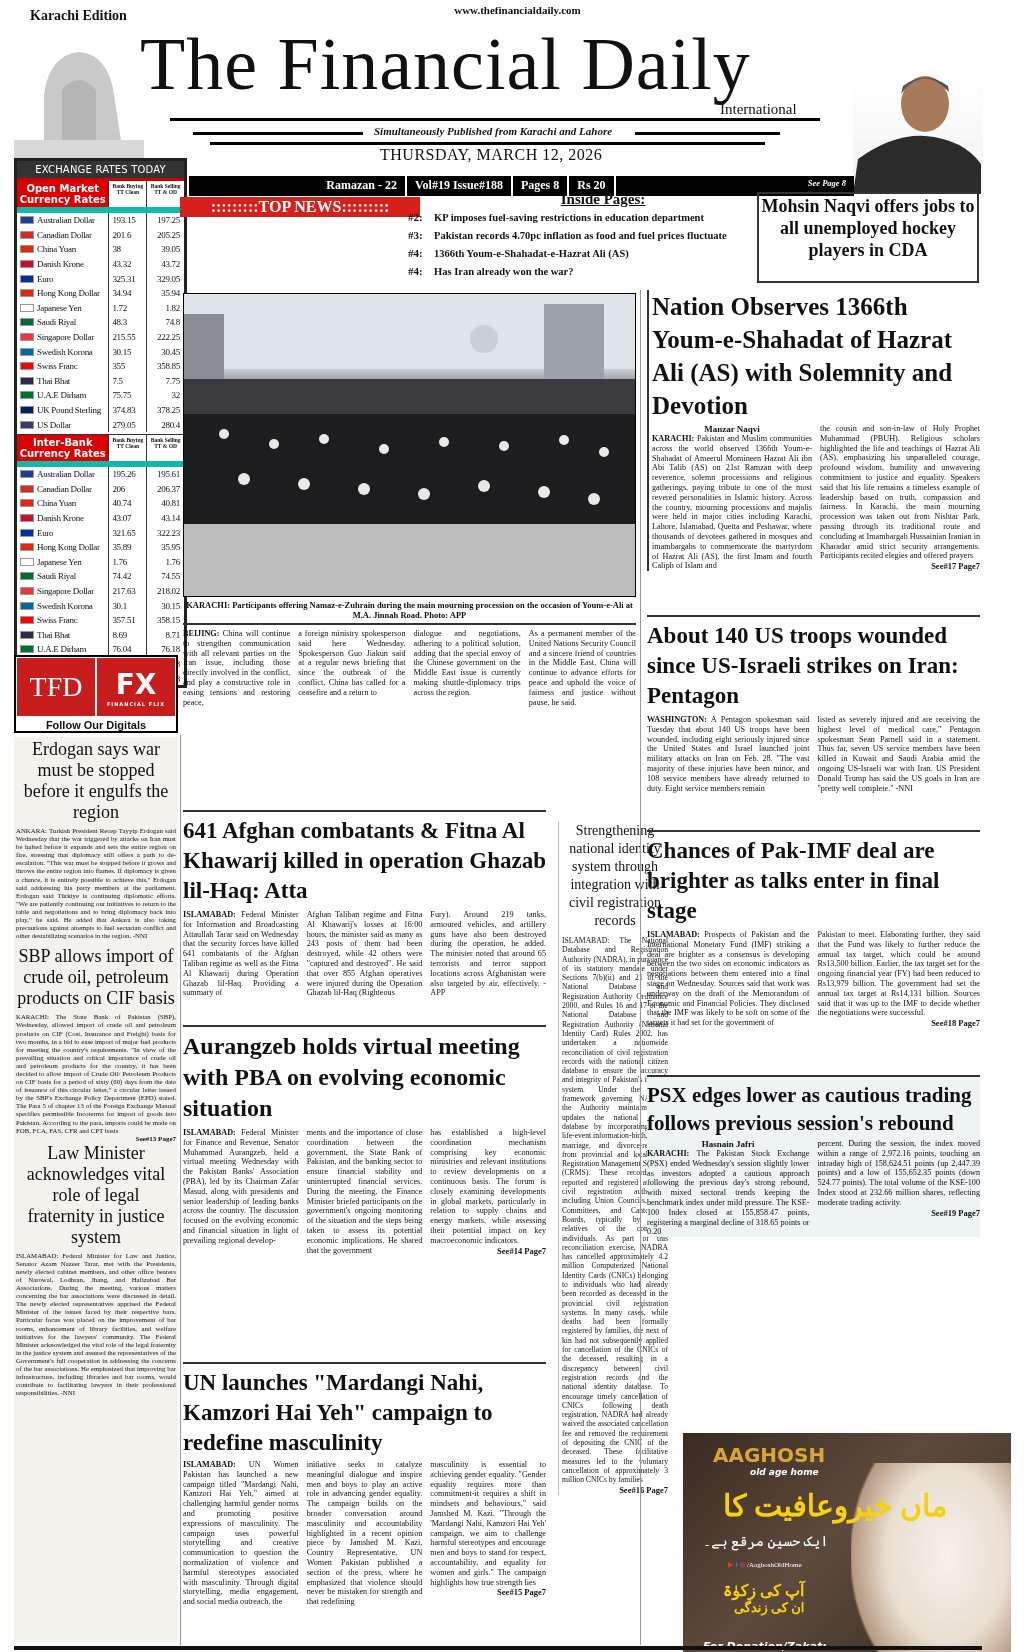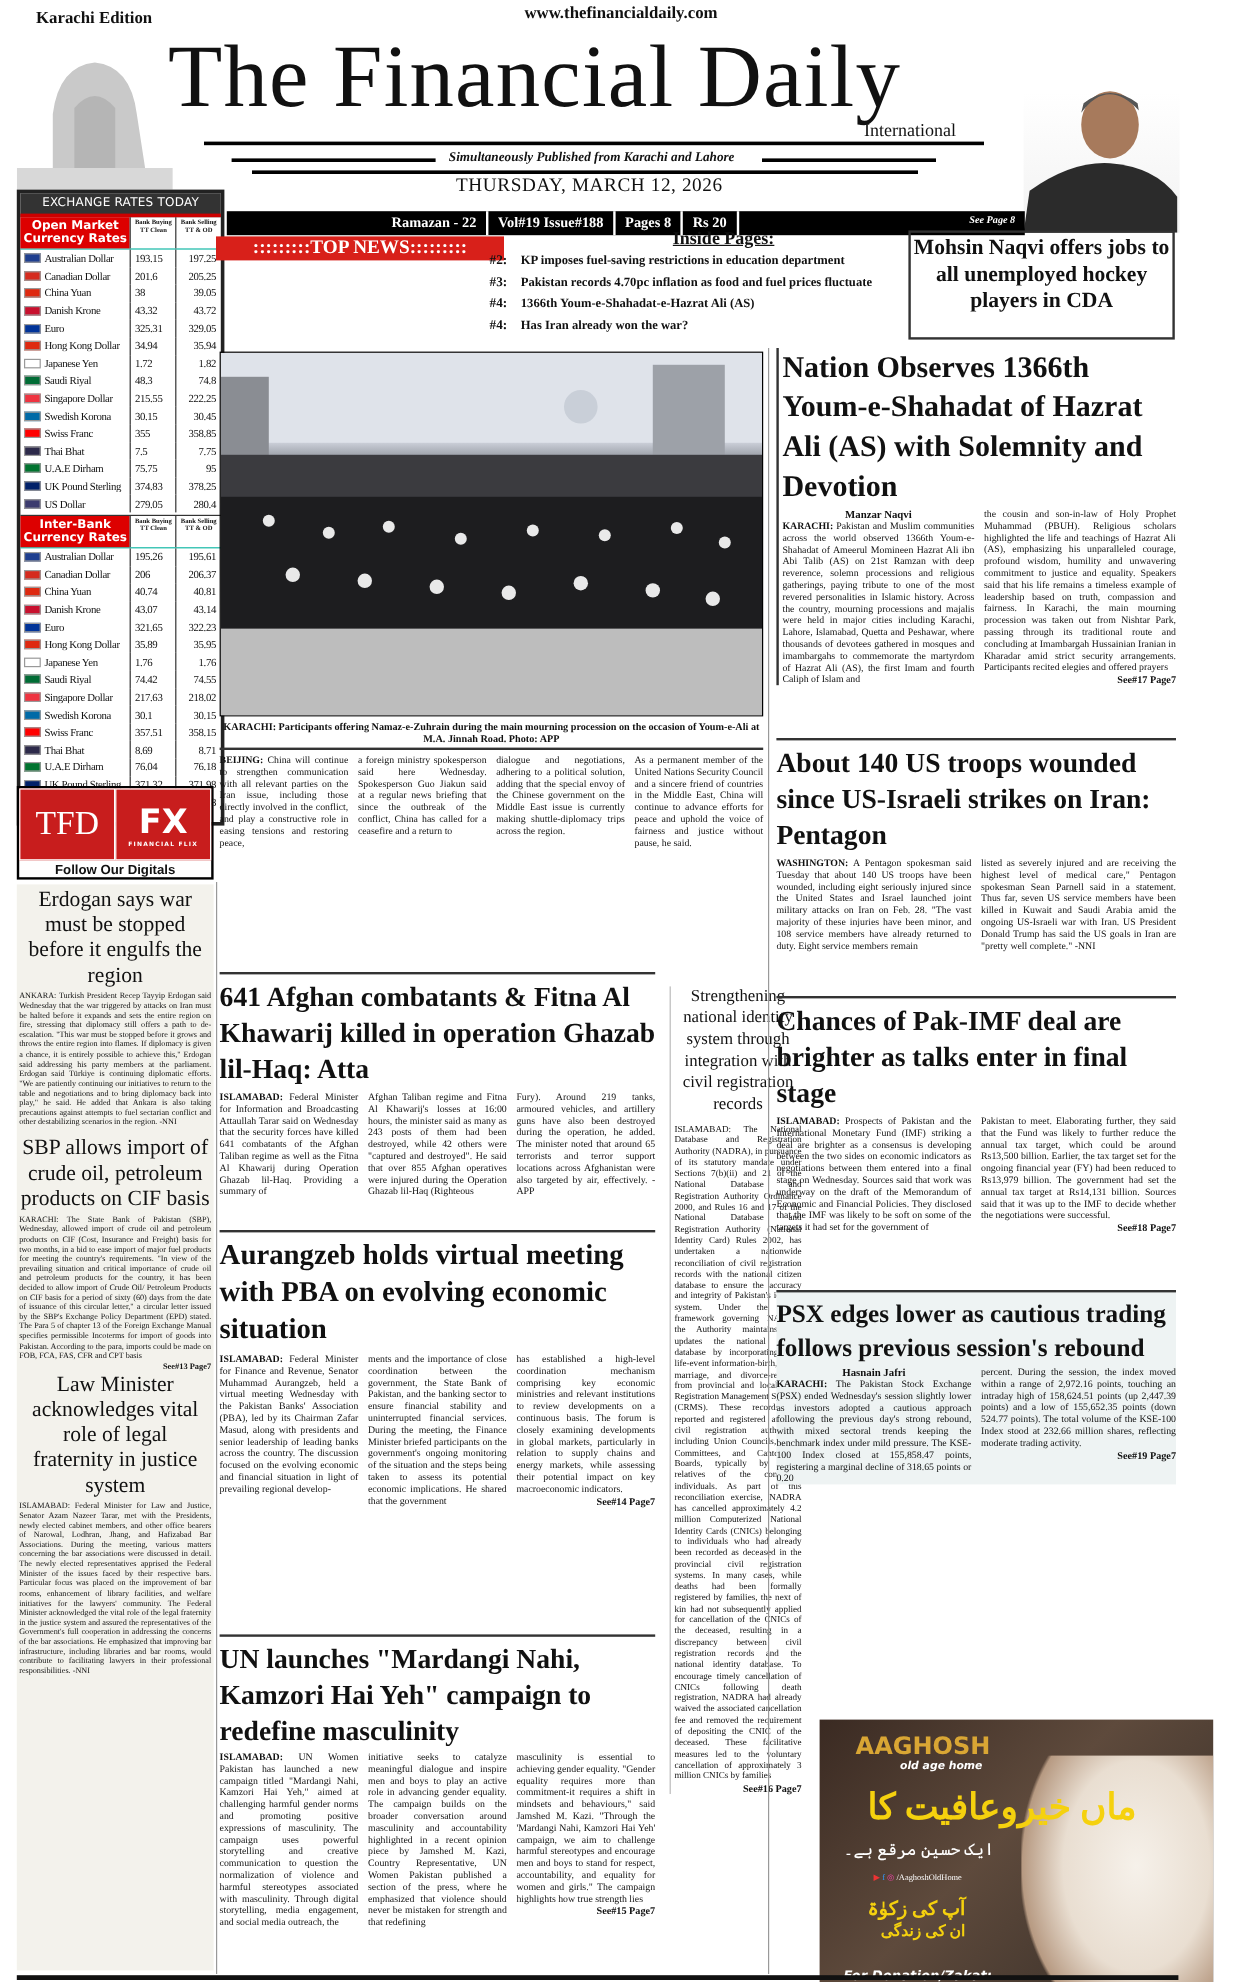--- a/index.html
+++ b/index.html
@@ -1,33 +1,33 @@
 <!DOCTYPE html>
 <html><head>
 <meta charset="utf-8">
 <style>
   *{box-sizing:border-box;margin:0;padding:0}
   body{width:1035px;height:1652px;background:#fff;font-family:"Liberation Serif",serif;color:#111;position:relative;overflow:hidden}
   .abs{position:absolute}
   .edition{left:30px;top:8px;font-weight:bold;font-size:14px}
-  .url{left:0;width:1035px;top:4px;text-align:center;font-weight:bold;font-size:14px}
+  .url{left:0;width:1035px;top:4px;text-align:center;font-weight:bold;font-size:11px}
   .monument{left:14px;top:40px;width:130px;height:120px}
   .masthead{left:140px;top:24px;width:700px;font-size:74px;line-height:80px;letter-spacing:1px}
   .intl{left:720px;top:101px;font-size:15px}
   .rule{background:#000}
   .tagline{left:374px;top:125px;font-size:11px;font-style:italic;font-weight:bold}
   .dateline{left:380px;top:146px;font-size:16px;letter-spacing:.5px}
   .portrait{left:853px;top:64px;width:130px;height:130px;background:linear-gradient(180deg,#fff 0%,#fff 10%,#f2f2f2 100%)}
   .infobar{left:189px;top:176px;width:665px;height:20px;background:#000;color:#fff;display:flex;font-weight:bold;font-size:12px}
   .infobar div{border-right:2px solid #fff;padding:2px 8px;white-space:nowrap}
   .infobar .see{margin-left:auto;border:none;font-style:italic;font-weight:bold}
   
   .fx{left:14px;top:158px;width:173px;height:530px;border:3px solid #222;background:#fff}
   .fx-title{background:#333;color:#fff;font-family:"DejaVu Sans",sans-serif;font-size:10px;text-align:center;padding:3px 0;border-bottom:3px solid #c00;letter-spacing:.2px}
-  .fx-head{display:flex;border-bottom:1px solid #14b8a6}
+  .fx-head{display:flex;border-bottom:6px solid #14b8a6}
   .fx-head .lbl{background:#d00;color:#fff;font-family:"DejaVu Sans",sans-serif;font-weight:bold;font-size:10px;text-align:center;width:92px;line-height:11px;padding:2px 0}
   .fx-head .col{width:38px;font-size:5.5px;text-align:center;border-left:1px solid #333;font-weight:bold;line-height:6px;padding-top:2px}
   .fx-row{display:flex;height:14.6px;font-size:9px;align-items:center;font-family:"Liberation Serif",serif}
   .fx-row .nm{width:92px;display:flex;align-items:center;gap:3px;white-space:nowrap;overflow:hidden;padding-left:3px;letter-spacing:-.3px}
   .fx-row .v{width:38px;border-left:1px solid #333;height:100%;display:flex;align-items:center;padding-left:3px;letter-spacing:-.3px}
   .fx-row .v2{justify-content:flex-end;padding-right:4px}
   .flag{width:14px;height:8px;display:inline-block;flex:none}
   .tfd{left:14px;top:655px;width:164px;height:78px;border:2px solid #000}
   .tfd .logos{display:flex;height:60px}
   .tfd .lg{flex:1;background:#c81d1d;color:#fff;font-size:28px;display:flex;align-items:center;justify-content:center;border:1px solid #fff}
@@ -208,21 +208,21 @@
         </div>
         <div class="v">7.5</div>
         <div class="v v2">7.75</div>
       </div>
       <div class="fx-row">
         <div class="nm">
           <span class="flag" style="background:#00732f;border:1px solid #999"></span>
           <span>U.A.E Dirham</span>
         </div>
         <div class="v">75.75</div>
-        <div class="v v2">95</div>
+        <div class="v v2">32</div>
       </div>
       <div class="fx-row">
         <div class="nm">
           <span class="flag" style="background:#012169;border:1px solid #999"></span>
           <span>UK Pound Sterling</span>
         </div>
         <div class="v">374.83</div>
         <div class="v v2">378.25</div>
       </div>
       <div class="fx-row">

